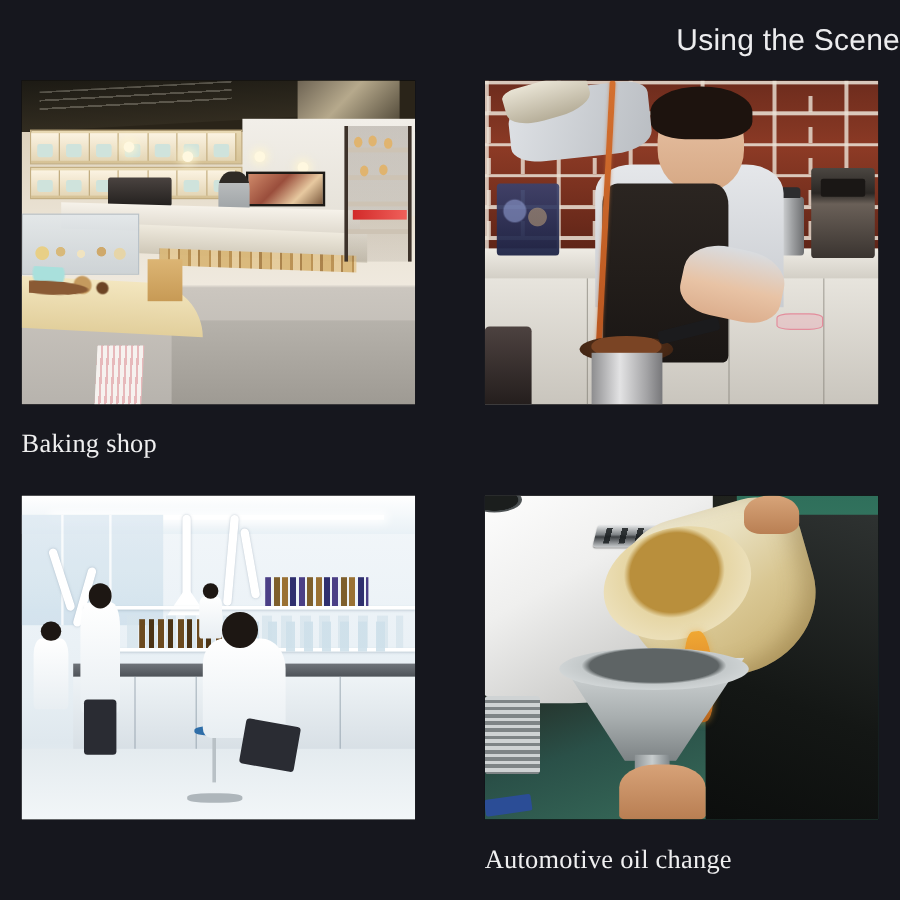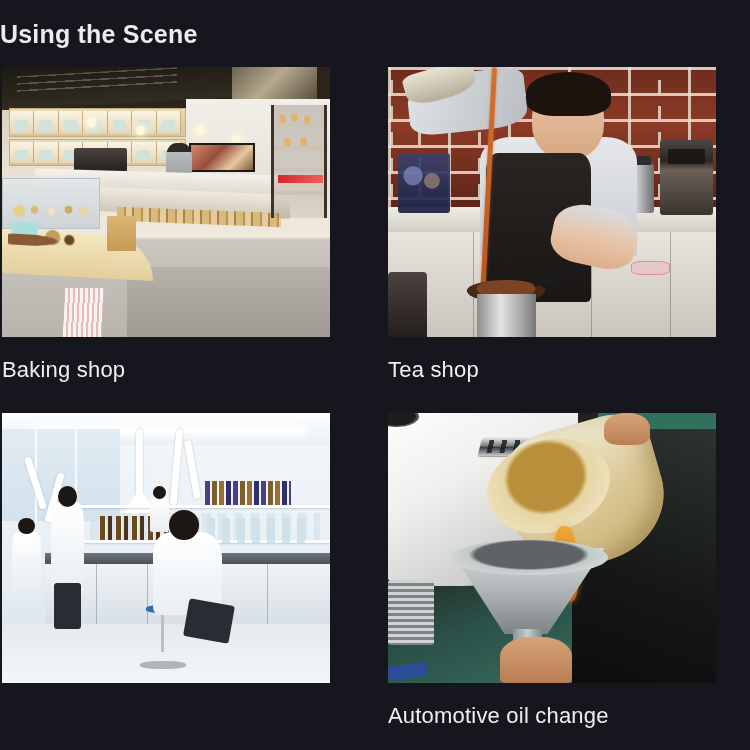--- a/index.html
+++ b/index.html
@@ -23,35 +23,36 @@
     position: relative;
     background: #16171e;
   }
 
   
   .page-title {
     position: absolute;
     top: 19px;
     left: 0;
     width: 750px;
-    text-align: left;
+    text-align: right;
     font-size: 25px;
     line-height: 30px;
     letter-spacing: 0.2px;
     color: #ececee;
-    font-weight: 700;
+    font-weight: 400;
   }
 
   
   .scene-grid {
     position: absolute;
     top: 67px;
-    left: 2px;
+    left: 18px;
     width: 714px;
     height: 665px;
+    font-family: Liberation Serif, serif;
   }
 
   .scene-card {
     position: absolute;
     width: 328px;
   }
   .scene-card.col-l { left: 0; }
   .scene-card.col-r { left: 386px; }
   .scene-card.row-t { top: 0; }
   .scene-card.row-b { top: 346px; }
@@ -679,21 +680,20 @@
           <div class="tea-arm"></div>
           <div class="tea-arm2"></div>
 
           <div class="tea-pot"></div>
           <div class="tea-stream"></div>
           <div class="tea-strainer"></div>
           <div class="tea-handle"></div>
           <div class="tea-can"></div>
         </div>
       </div>
-      <div class="scene-label">Tea shop</div>
     </div>
 
     <div class="scene-card col-l row-b">
       <div class="photo">
         <div class="photo-inner lab">
           <div class="lab-ceiling"></div>
           <div class="lab-bgwindow">
               <i></i>
               <i></i>
             </div>

